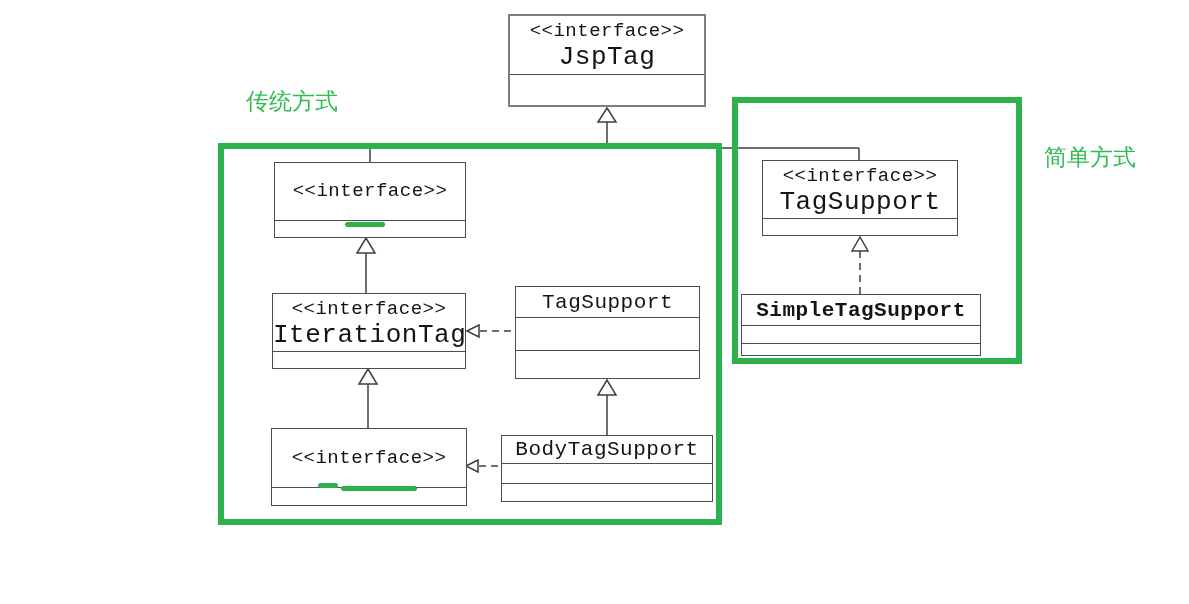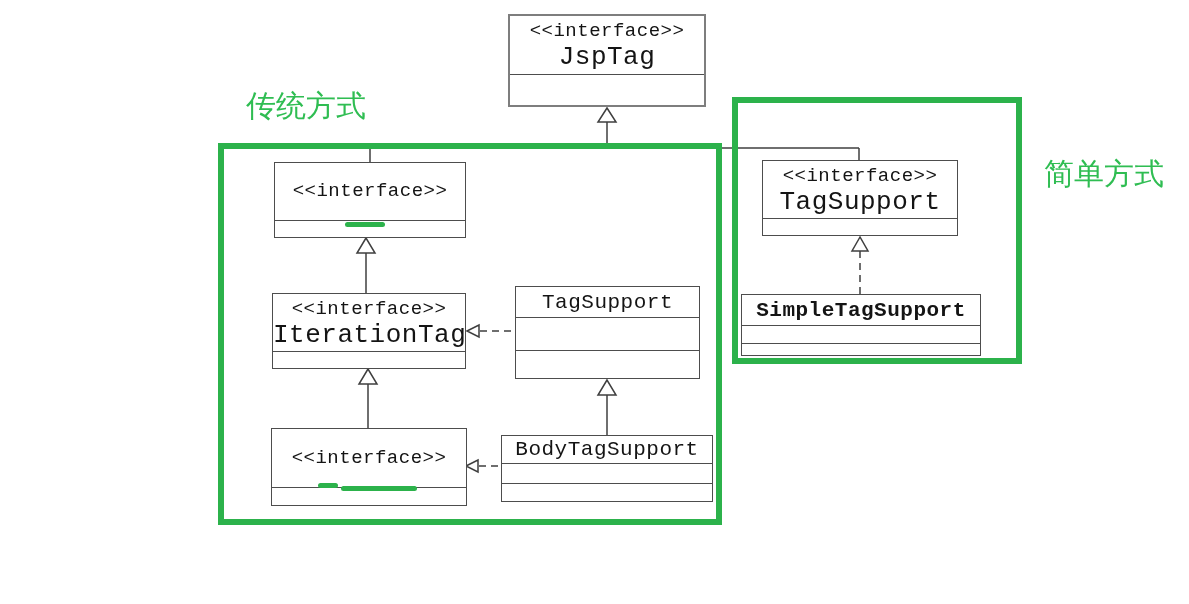--- a/index.html
+++ b/index.html
@@ -20,21 +20,21 @@
     box-sizing:border-box; color:#141414; text-align:center; z-index:3;
   }
   .uml-box.thick { border:2px solid #7e7e7e; }
   .title2 { display:flex; flex-direction:column; justify-content:center; }
   .stereo { font-size:19px; line-height:25px; letter-spacing:0.5px; }
   .cname  { font-size:26px; line-height:27px; letter-spacing:0.5px; }
   .title1 { display:flex; align-items:center; justify-content:center;
             font-size:21px; letter-spacing:0.5px; }
   .comp { border-top:1px solid #4d4d4d; }
   .cn-label {
-    position:absolute; z-index:4; color:#2fbd52; font-size:30px;
+    position:absolute; z-index:4; color:#2fbd52; font-size:23px;
     font-family:"DejaVu Sans","Liberation Sans",sans-serif; white-space:nowrap;
   }
   .gu { position:absolute; background:#2cb24b; height:5px; border-radius:3px; z-index:4; }
 </style>
 </head>
 <body>
 
 <div class="stage">
 
   <svg class="connectors" width="1189" height="604" viewBox="0 0 1189 604">
@@ -78,21 +78,21 @@
         <line x1="860" y1="251" x2="860" y2="295" stroke-dasharray="7,5"></line>
         <polygon points="860,237 852,251 868,251" fill="#ffffff"></polygon>
       </g>
     </g>
   </svg>
 
   <div class="green-frame frame-left"></div>
   <div class="green-frame frame-right"></div>
 
   <div class="cn-label" style="left:246px; top:86px;">传统方式</div>
-  <div class="cn-label" style="left:1044px; top:154px;">简单方式</div>
+  <div class="cn-label" style="left:1044px; top:142px;">简单方式</div>
 
   <div class="uml-box thick" style="left:508px; top:14px; width:198px; height:93px;">
     <div class="title2" style="height:58px;">
       <div class="stereo">&lt;&lt;interface&gt;&gt;</div>
       <div class="cname">JspTag</div>
     </div>
     <div class="comp" style="height:31px;"></div>
   </div>
 
   <div class="uml-box" style="left:274px; top:162px; width:192px; height:76px;">

